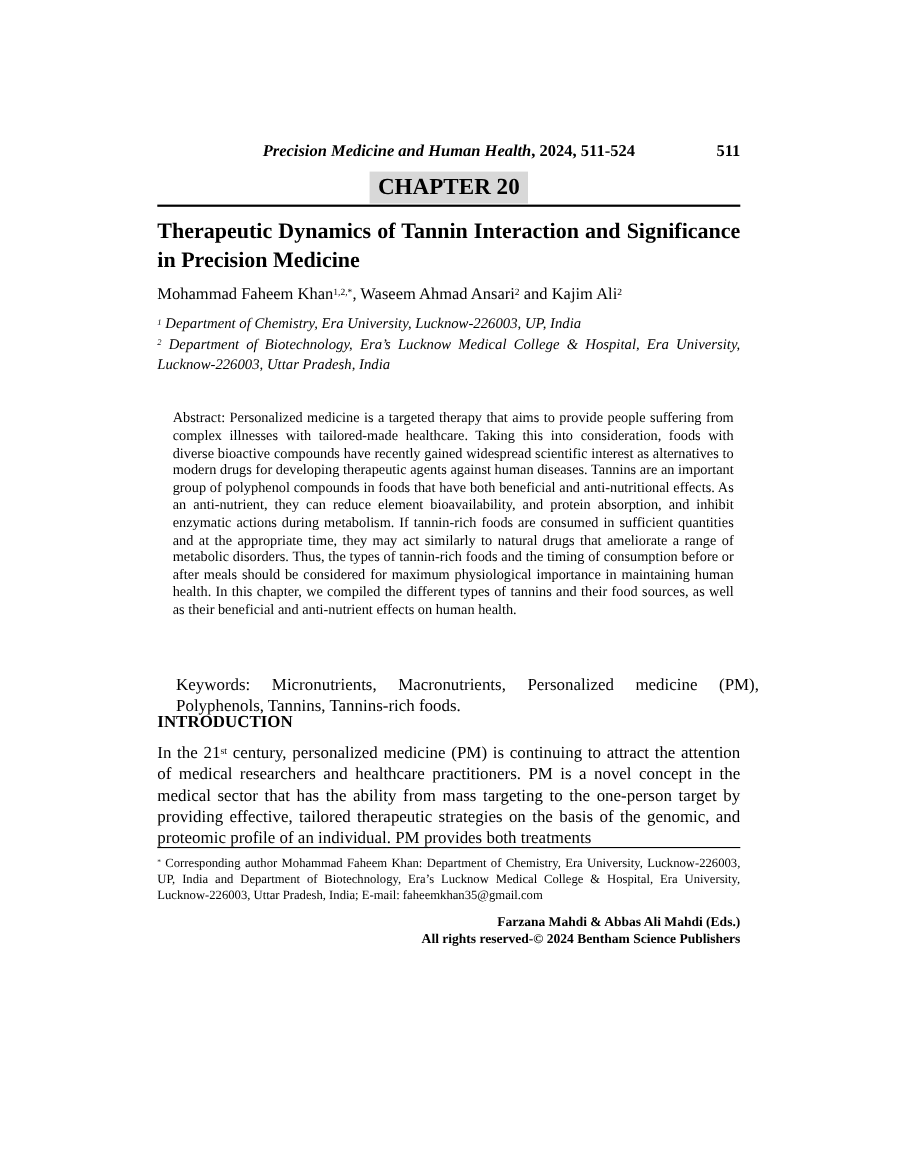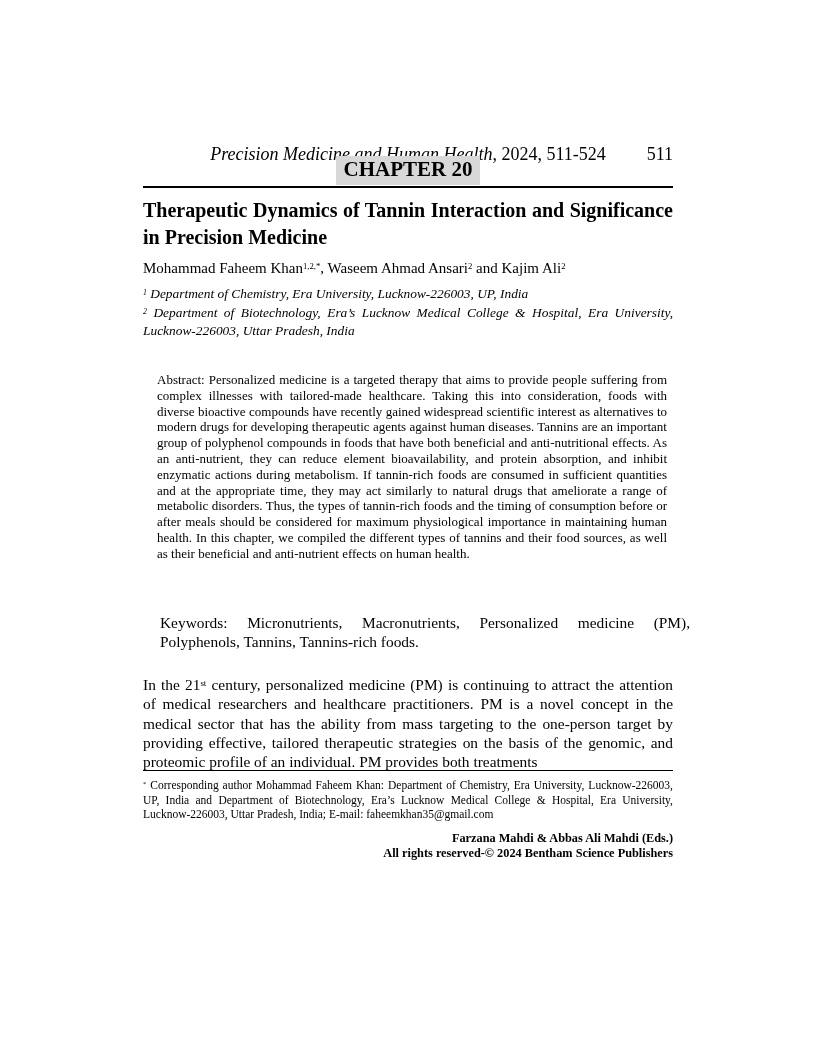--- a/index.html
+++ b/index.html
@@ -8,21 +8,21 @@
     width: 816px;
     height: 1056px;
     background: #ffffff;
     color: #000000;
     font-family: "Liberation Serif", "DejaVu Serif", serif;
     overflow: hidden;
   }
   .block { position: absolute; left: 143px; width: 530px; }
 
   
-  .running-head { top: 144px; font-size: 18px; font-weight: normal; }
+  .running-head { top: 130px; font-size: 15px; font-weight: bold; }
   .rh-center { text-align: center; }
   .rh-journal { font-style: italic; }
   .rh-page { position: absolute; right: 0; top: 0; }
 
   
   .chapter-row { top: 156px; text-align: center; }
   .chapter-badge {
     display: inline-block;
     background: #d8d8d8;
     font-size: 21px;
@@ -115,20 +115,21 @@
 
   <div class="block affiliations">
     <p class="affiliation"><sup>1</sup> <span>Department of Chemistry, Era University, Lucknow-226003, UP, India</span></p>
     <p class="affiliation"><sup>2</sup> <span>Department of Biotechnology, Era’s Lucknow Medical College &amp; Hospital, Era University, Lucknow-226003, Uttar Pradesh, India</span></p>
   </div>
 
   <p class="block abstract-block"><b>Abstract:</b> <span>Personalized medicine is a targeted therapy that aims to provide people suffering from complex illnesses with tailored-made healthcare. Taking this into consideration, foods with diverse bioactive compounds have recently gained widespread scientific interest as alternatives to modern drugs for developing therapeutic agents against human diseases. Tannins are an important group of polyphenol compounds in foods that have both beneficial and anti-nutritional effects. As an anti-nutrient, they can reduce element bioavailability, and protein absorption, and inhibit enzymatic actions during metabolism. If tannin-rich foods are consumed in sufficient quantities and at the appropriate time, they may act similarly to natural drugs that ameliorate a range of metabolic disorders. Thus, the types of tannin-rich foods and the timing of consumption before or after meals should be considered for maximum physiological importance in maintaining human health. In this chapter, we compiled the different types of tannins and their food sources, as well as their beneficial and anti-nutrient effects on human health.</span></p>
 
   <p class="block keywords"><b>Keywords:</b> <span>Micronutrients, Macronutrients, Personalized medicine (PM), Polyphenols, Tannins, Tannins-rich foods.</span></p>
 
+  <h2 class="block section-heading">INTRODUCTION</h2>
 
   <p class="block body-para"><span>In the 21</span><sup>st</sup><span> century, personalized medicine (PM) is continuing to attract the attention of medical researchers and healthcare practitioners. PM is a novel concept in the medical sector that has the ability from mass targeting to the one-person target by providing effective, tailored therapeutic strategies on the basis of the genomic, and proteomic profile of an individual. PM provides both treatments</span></p>
 
   <div class="block footnote-area">
     <div class="footnote-rule"></div>
     <p class="footnote"><sup>*</sup> <b>Corresponding author Mohammad Faheem Khan:</b> <span>Department of Chemistry, Era University, Lucknow-226003, UP, India and Department of Biotechnology, Era’s Lucknow Medical College &amp; Hospital, Era University, Lucknow-226003, Uttar Pradesh, India; E-mail: faheemkhan35@gmail.com</span></p>
     <div class="bottom-credit">
       <div>Farzana Mahdi &amp; Abbas Ali Mahdi (Eds.)</div>
       <div>All rights reserved-© 2024 Bentham Science Publishers</div>
     </div>

